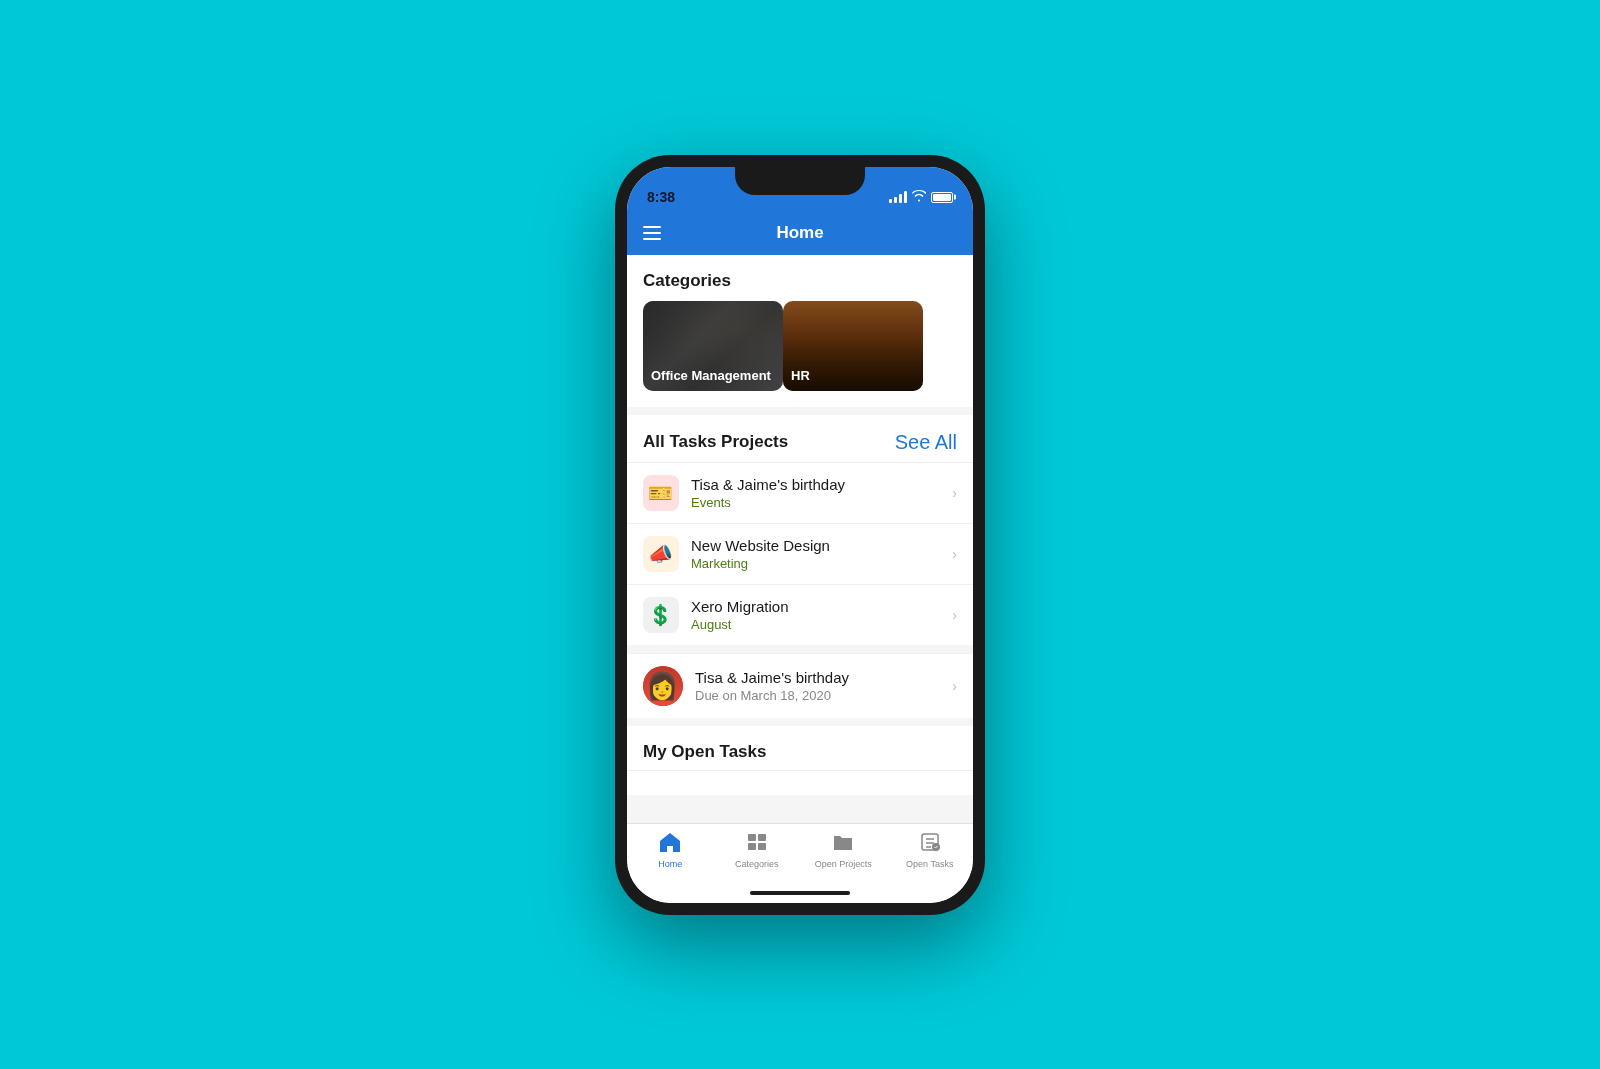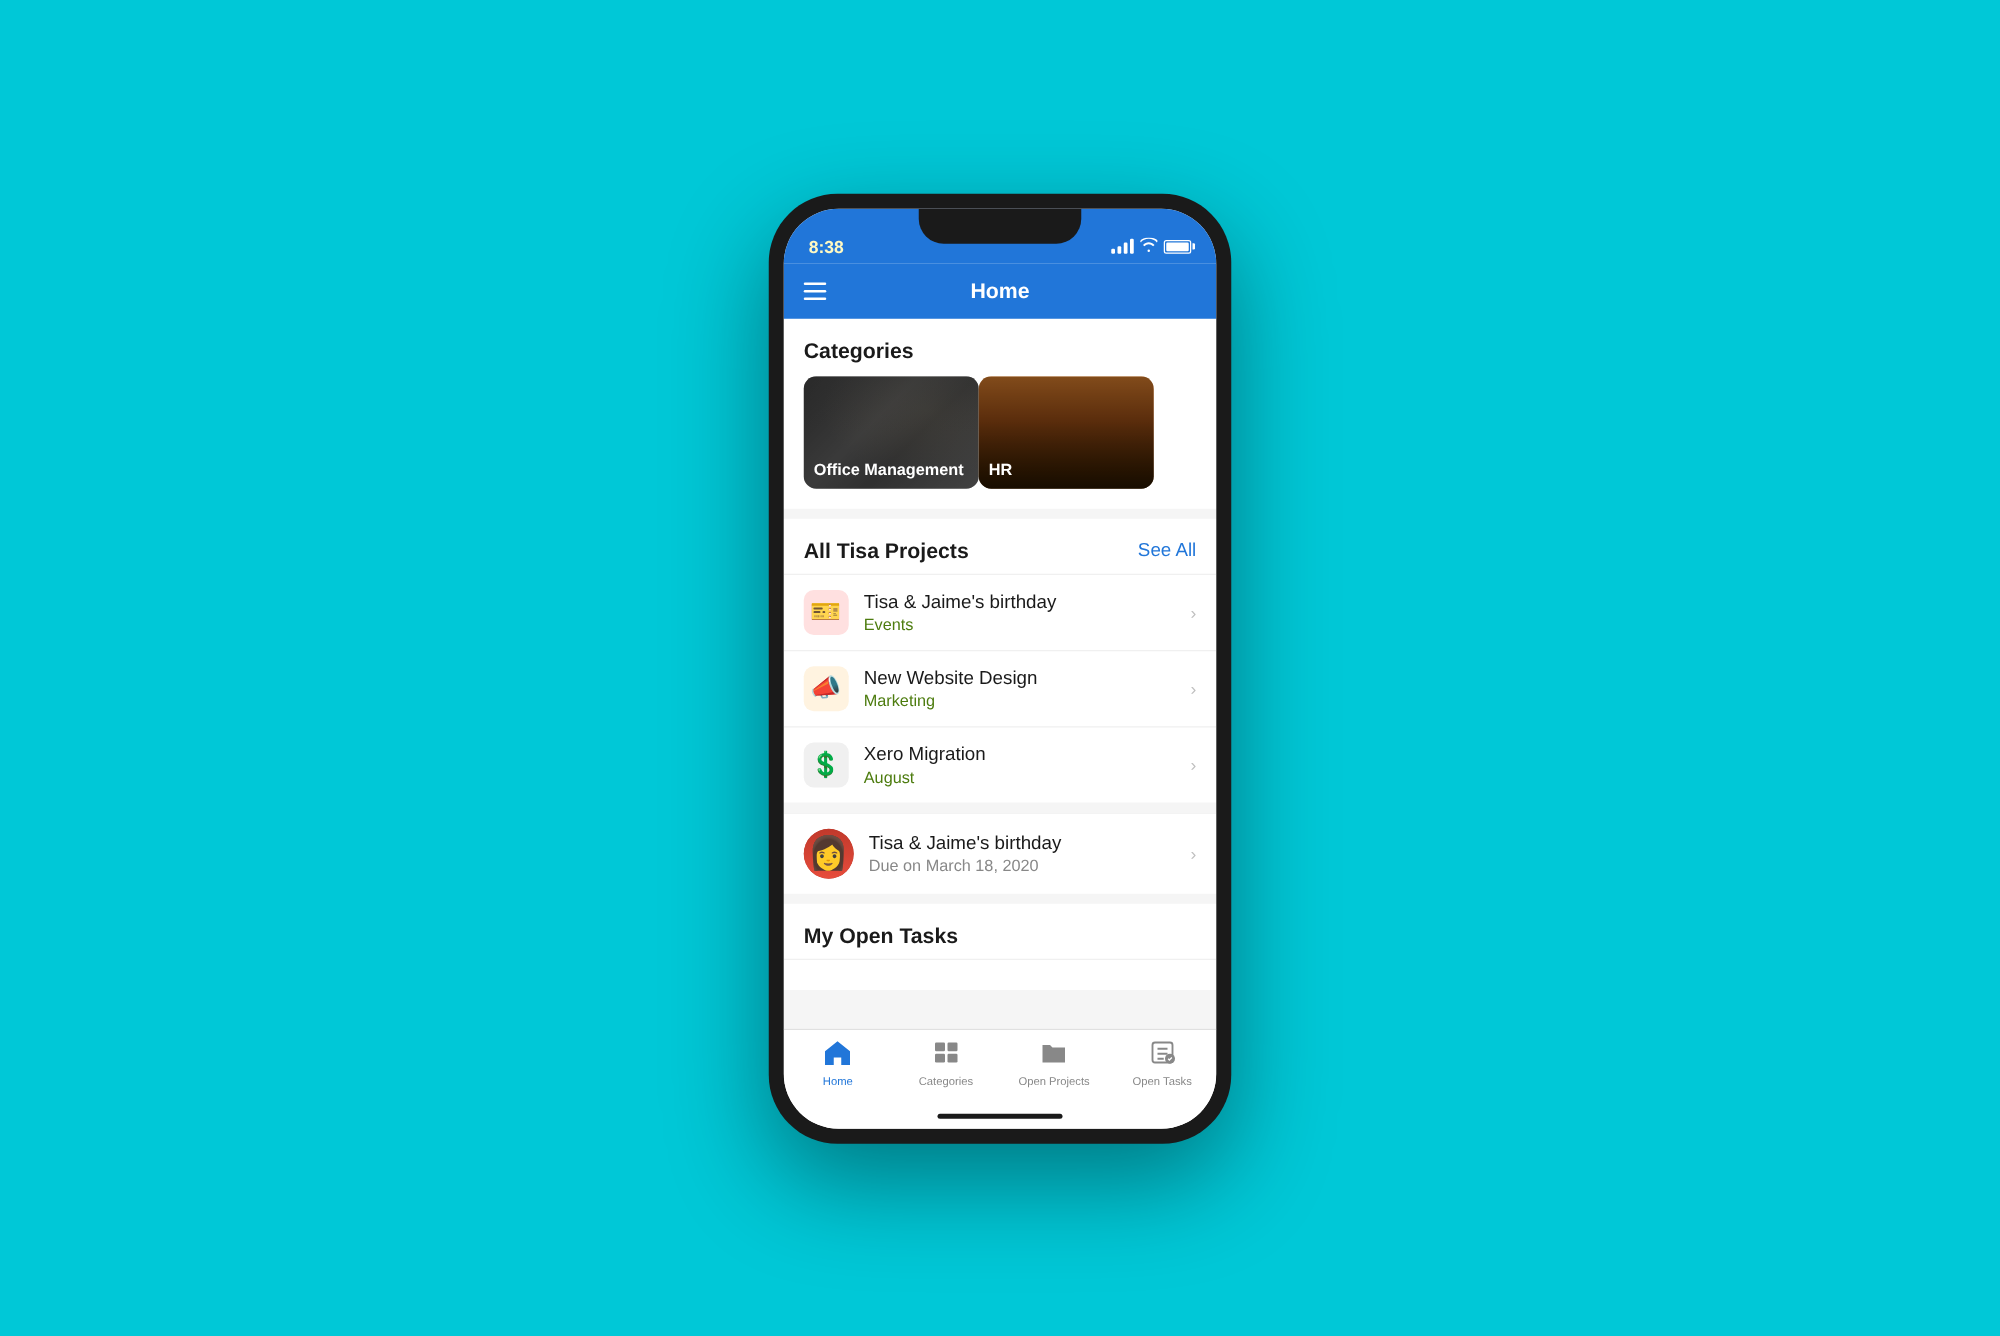--- a/index.html
+++ b/index.html
@@ -55,21 +55,21 @@
       align-items: flex-end;
       padding: 0 20px 6px;
       justify-content: space-between;
       position: relative;
       z-index: 50;
     }
 
     .status-time {
       font-size: 14px;
       font-weight: 600;
-      color: #fef9c3;
+      color: #0f172a;
     }
 
     .status-icons {
       display: flex;
       align-items: center;
       gap: 5px;
     }
 
     .signal-bars {
       display: flex;
@@ -245,21 +245,21 @@
       align-items: center;
     }
 
     .projects-title {
       font-size: 17px;
       font-weight: 700;
       color: #1a1a1a;
     }
 
     .see-all {
-      font-size: 15px;
+      font-size: 20px;
       color: #2176d9;
       font-weight: 400;
     }
 
     .project-item {
       display: flex;
       align-items: center;
       padding: 12px 16px;
       border-top: 1px solid #f0f0f0;
       cursor: pointer;
@@ -476,21 +476,21 @@
           <div class="category-card cat-hr">
             <div class="overlay">
               <span class="label">HR</span>
             </div>
           </div>
         </div>
       </div>
 
       <div class="projects-section">
         <div class="projects-header">
-          <span class="projects-title">All Tisa Projects</span>
+          <span class="projects-title">All Tasks Projects</span>
           <span class="see-all">See All</span>
         </div>
 
         <div class="project-item">
           <div class="project-icon events">🎫</div>
           <div class="project-info">
             <div class="project-name">Tisa &amp; Jaime's birthday</div>
             <div class="project-category">Events</div>
           </div>
           <span class="chevron-right">›</span>

